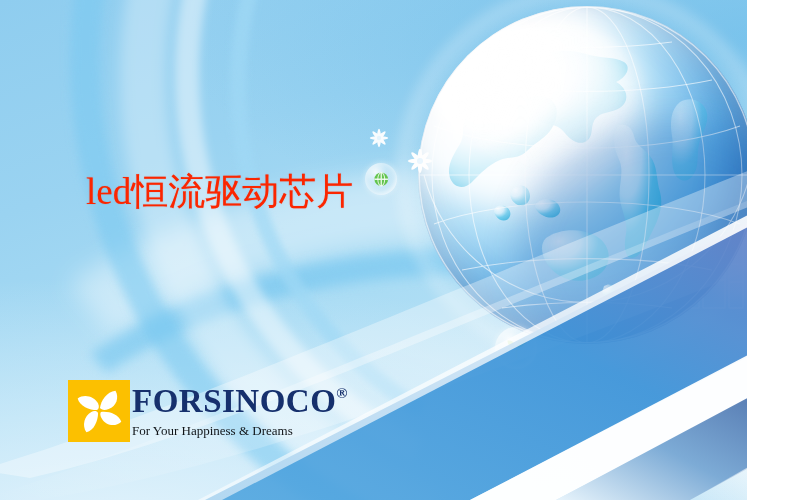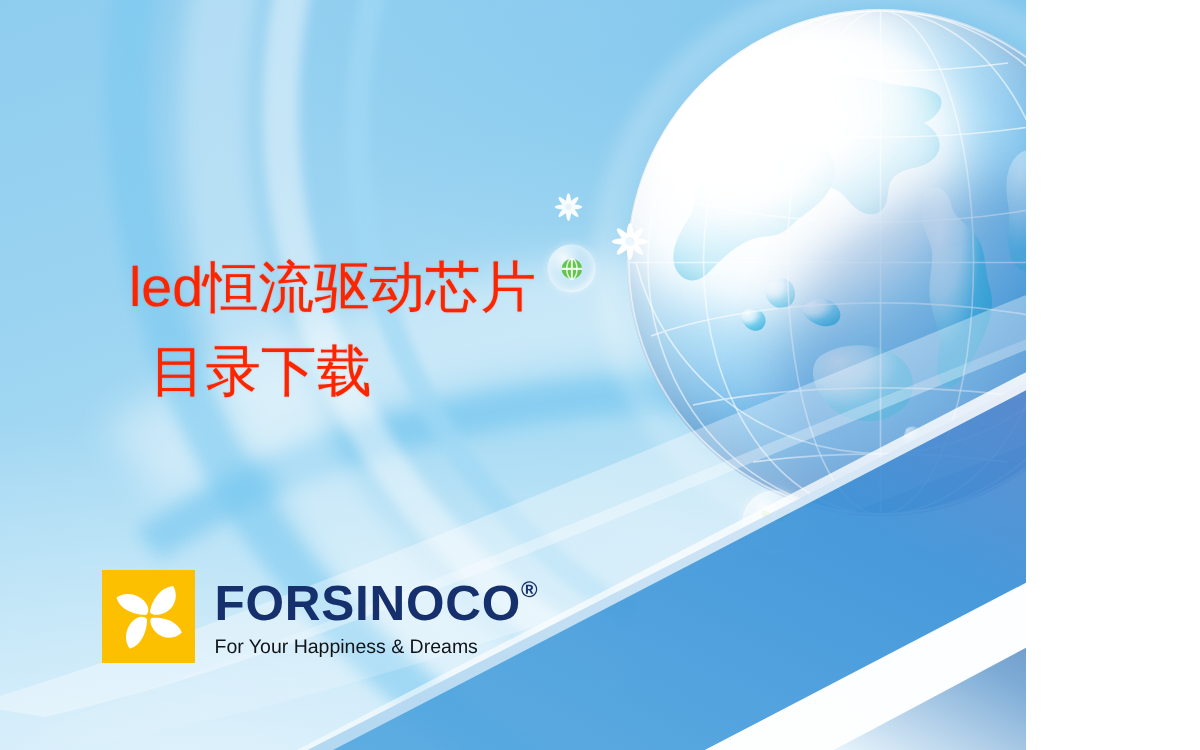--- a/index.html
+++ b/index.html
@@ -7,24 +7,25 @@
     margin: 0;
     padding: 0;
     background: #ffffff;
   }
   body {
     font-family: "Liberation Sans", sans-serif;
   }
 
   #banner {
     position: relative;
-    width: 684px;
+    width: 747px;
     height: 500px;
     overflow: hidden;
     background: linear-gradient(160deg, #8fcdef 0%, #9ad3f1 28%, #aadcf4 55%, #bbe2f6 78%, #c5e6f7 100%);
+    font-family: Liberation Serif, serif;
   }
 
   
   .bg-layer { position: absolute; pointer-events: none; }
 
   .wash-top {
     left: 0; top: 0; width: 800px; height: 500px;
     background:
       radial-gradient(160% 90% at 15% 105%, rgba(226,243,252,.95) 0%, rgba(226,243,252,0) 55%),
       radial-gradient(120% 70% at 95% 8%, rgba(88,178,230,.55) 0%, rgba(88,178,230,0) 60%);
@@ -148,21 +149,21 @@
     text-shadow: 0 0 1px rgba(251,38,0,.5);
   }
   #headline .hl-line.line2 { padding-left: 14px; }
 
   
   #logo {
     position: absolute;
     left: 68px; top: 380px;
     display: flex;
     align-items: center;
-    gap: 13px;
+    gap: 2px;
   }
   #logo-mark {
     width: 62px; height: 62px;
     background: #fcc000;
     flex: 0 0 auto;
     display: block;
   }
   #logo-text { display: flex; flex-direction: column; justify-content: center; }
   #logo-name {
     font-size: 33px;
@@ -394,21 +395,20 @@
 
     <path d="M470 500 L800 328 L800 372 L556 500 Z" fill="#ffffff" opacity="0.96"></path>
 
     <path d="M556 500 L800 370 L800 440 L690 500 Z" fill="url(#rbDark)" opacity="0.95"></path>
 
     <path d="M690 500 L800 438 L800 500 Z" fill="url(#rbSoft)" opacity="0.95"></path>
   </svg>
 
   <div id="headline">
     <div class="hl-line line1">led恒流驱动芯片</div>
-    <div class="hl-line line2">目录下载</div>
   </div>
 
   <div id="logo">
     <svg id="logo-mark" viewBox="0 0 64 64">
       <rect x="0" y="0" width="64" height="64" fill="#fcc000"></rect>
       <g fill="#ffffff">
         <path d="M33 29 C34 21 40 12 49 11 C53 18 50 27 42 30 C38 31.5 34.5 31 33 29 Z"></path>
         <path d="M30 31 C22 31 12 27 10 19 C17 14 27 17 31 24 C32.5 27 32 30 30 31 Z"></path>
         <path d="M31 34 C31 42 27 52 19 54 C14 47 17 37 24 33 C27 31.5 30 32 31 34 Z"></path>
         <path d="M34 33 C42 32 52 35 55 43 C49 49 39 47 35 40 C33 37 33 34 34 33 Z"></path>

